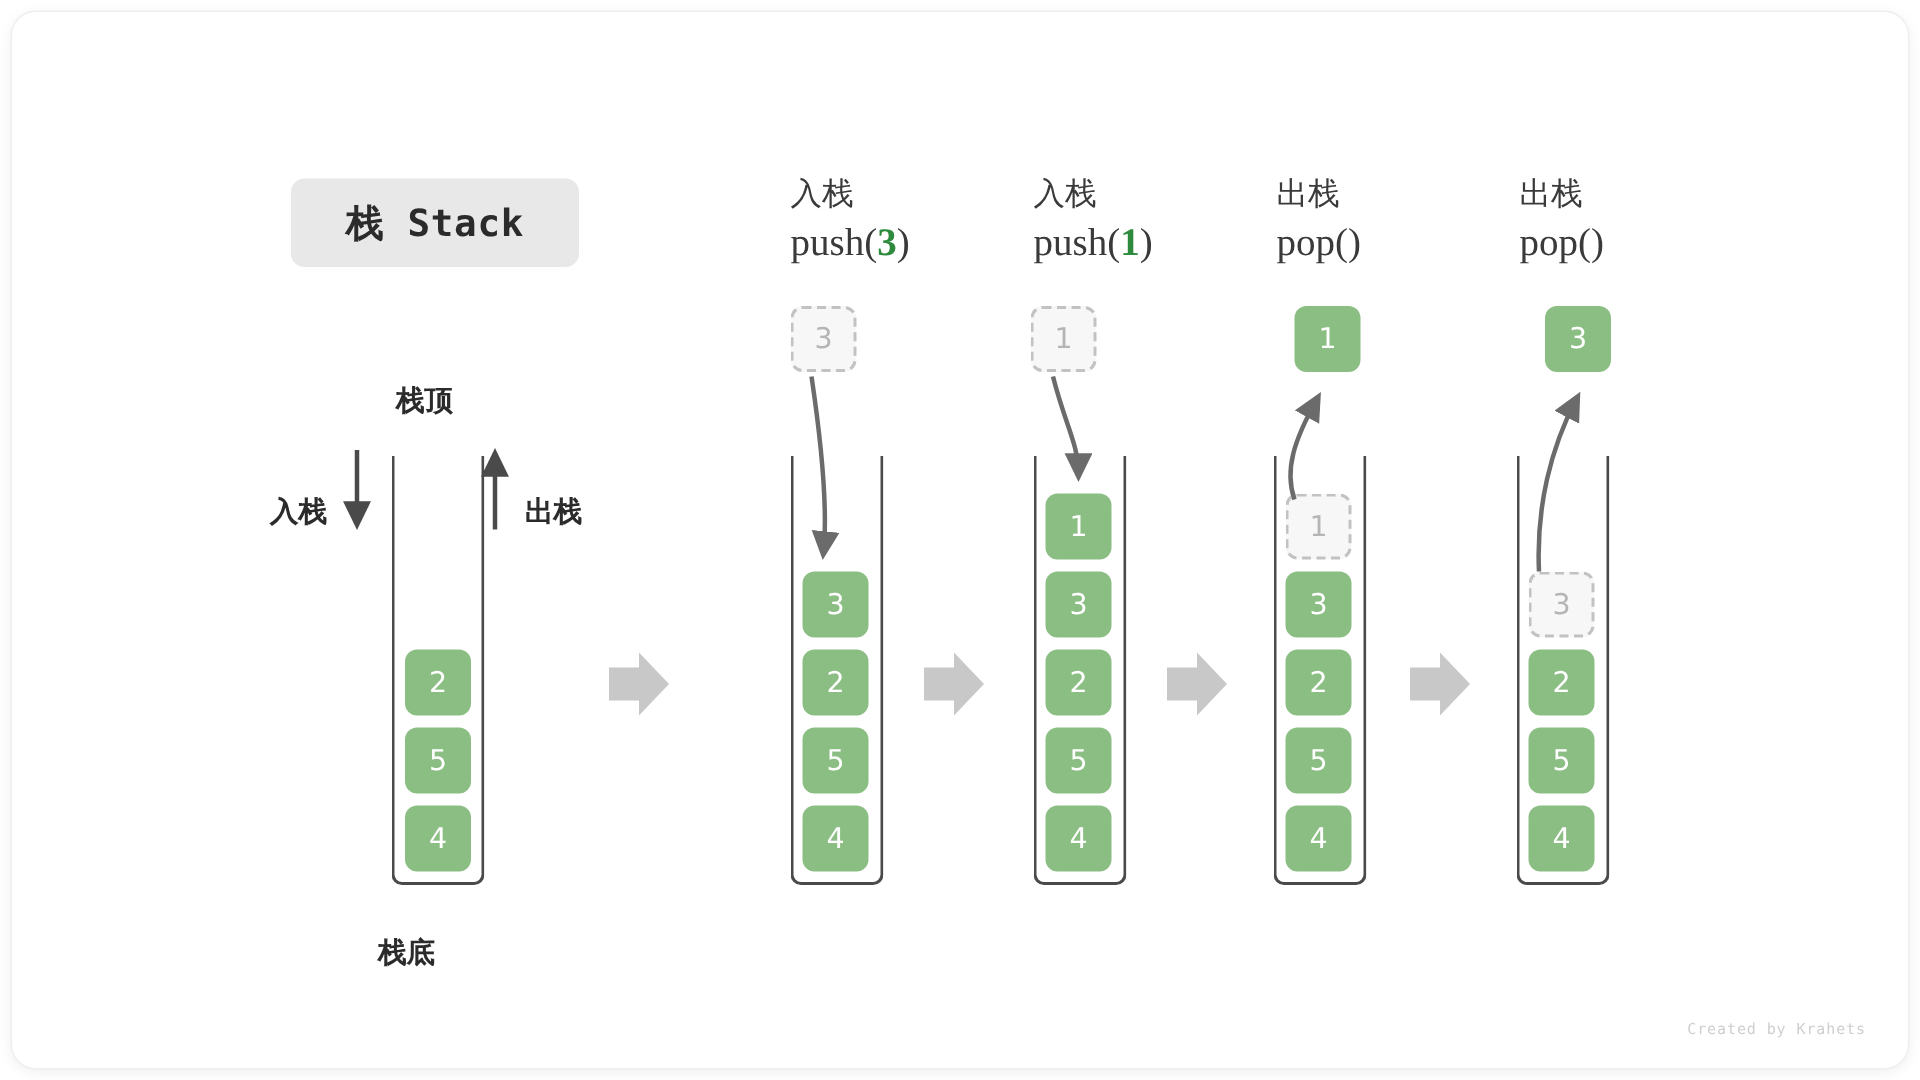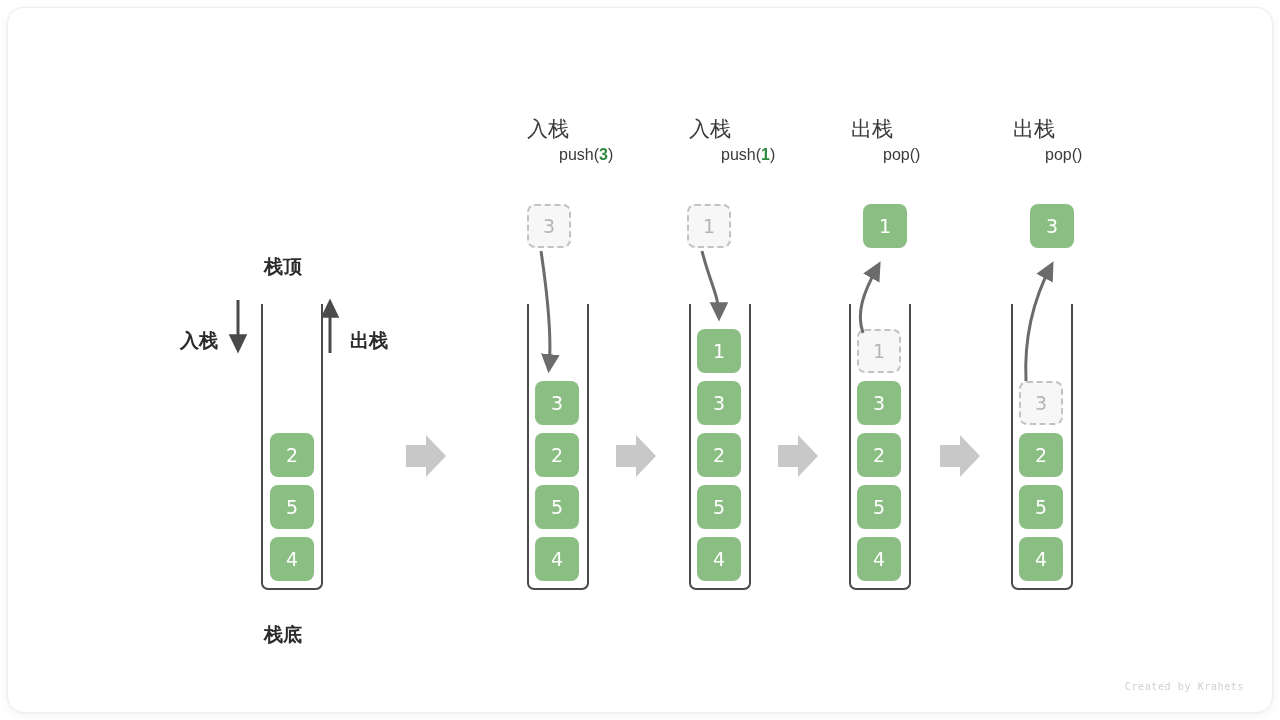--- a/index.html
+++ b/index.html
@@ -62,25 +62,24 @@
     white-space: nowrap;
     line-height: 1.38;
   }
   .col-head .cn {
     font-family: "DejaVu Sans", "Liberation Sans", sans-serif;
     font-size: 21px;
     color: #3a3a3a;
     display: block;
   }
   .col-head .code {
-    font-family: Liberation Sans, sans-serif;
-    font-size: 16px;
+    font-family: Liberation Serif, serif;
+    font-size: 26px;
     color: #3a3a3a;
     display: block;
-    margin-left: 32px;
   }
   .col-head .code .num {
     color: #2e8b3d;
     font-weight: bold;
   }
 
   
   .stack-box {
     position: absolute;
     box-sizing: border-box;
@@ -135,28 +134,31 @@
     color: #cfcfcf;
     letter-spacing: 0.6px;
     white-space: nowrap;
   }
 </style>
 </head>
 <body>
 
 <div id="card">
 
+  <div id="title-pill">
+    <span class="t">栈 Stack</span>
+  </div>
 
   <div class="cn-label" style="left:256px; top:246px;">栈顶</div>
 
   <div class="cn-label" style="left:172px; top:320px;">入栈</div>
 
   <div class="cn-label" style="left:342px; top:320px;">出栈</div>
 
-  <div class="cn-label" style="left:256px; top:614px;">栈底</div>
+  <div class="cn-label" style="left:244px; top:614px;">栈底</div>
 
   <div class="stack-box" style="left:253px; top:296px; width:62px; height:286px;"></div>
 
   <div class="node filled" style="left:262px; top:425px;">2</div>
   <div class="node filled" style="left:262px; top:477px;">5</div>
   <div class="node filled" style="left:262px; top:529px;">4</div>
 
   <div class="col-head" style="left:519px; top:107px;">
     <span class="cn">入栈</span>
     <span class="code"><span>push(</span><span class="num">3</span><span>)</span></span>

